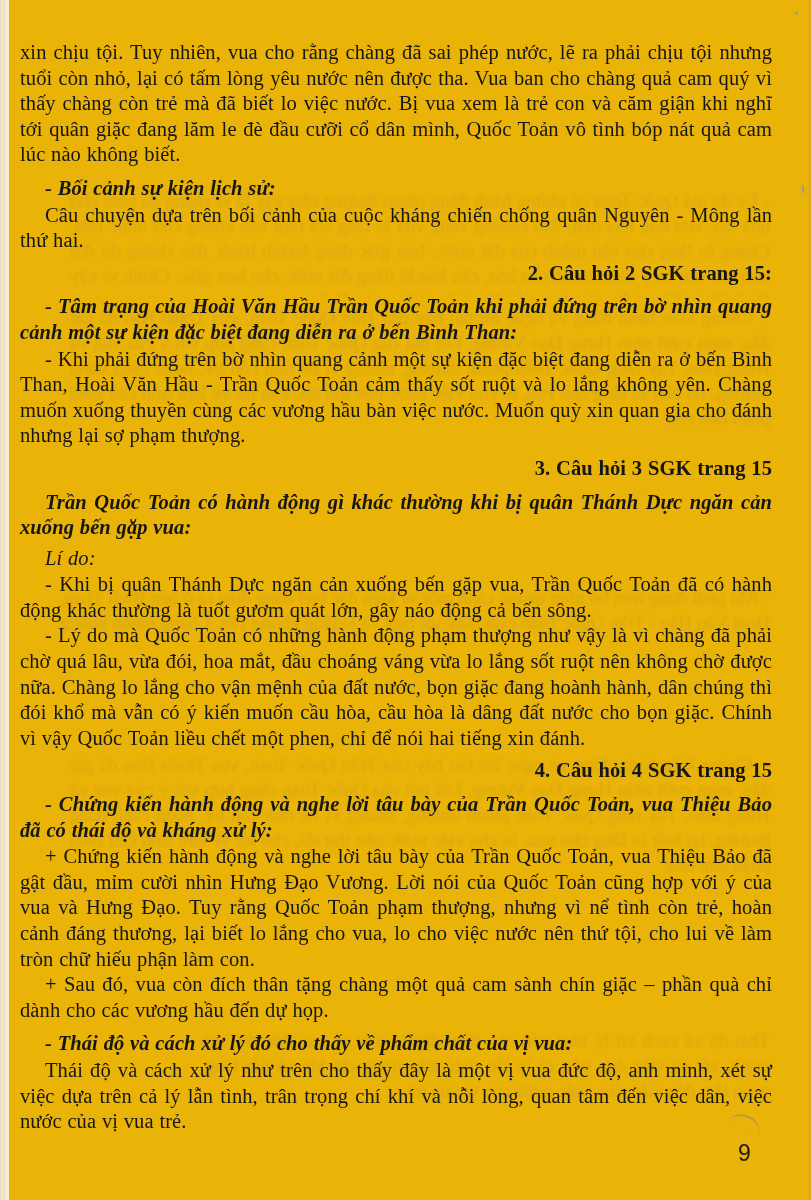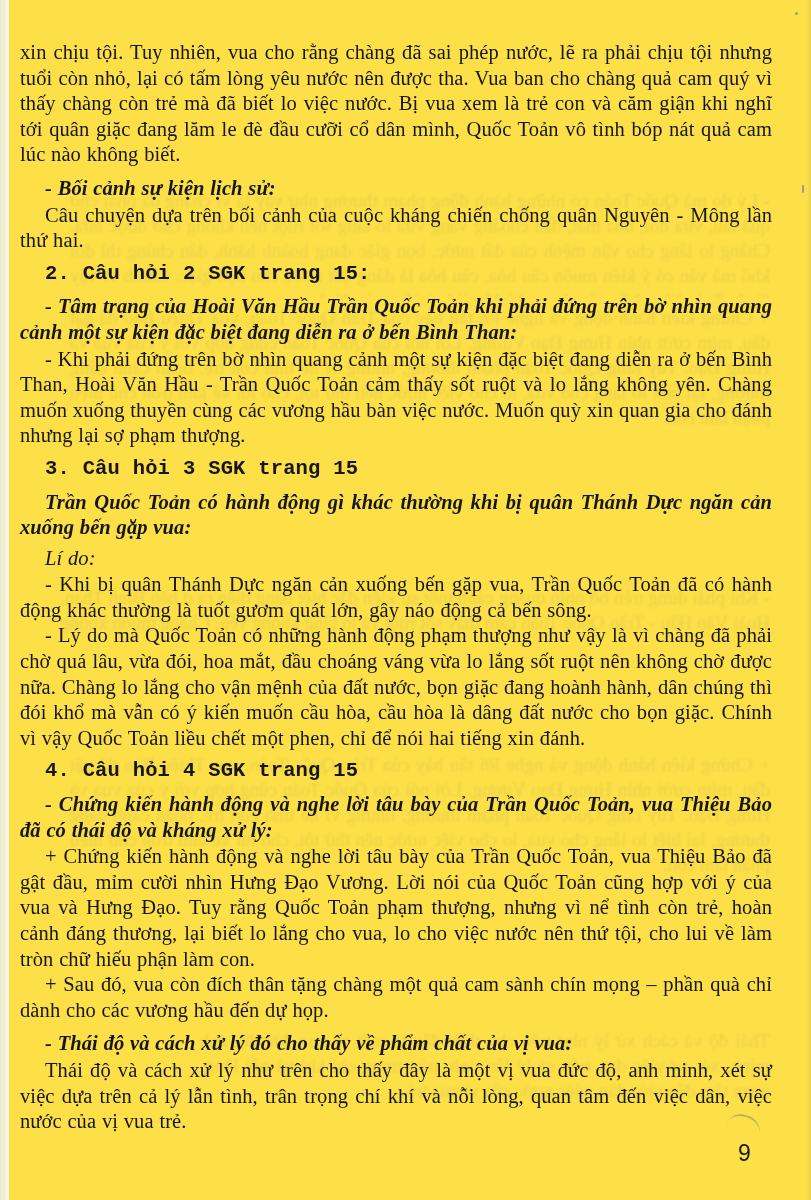--- a/index.html
+++ b/index.html
@@ -4,21 +4,21 @@
 <style>
   html, body {
     margin: 0;
     padding: 0;
     background: #ffffff;
   }
   .page {
     position: relative;
     width: 811px;
     height: 1200px;
-    background: #fde047;
+    background: #eab308;
     overflow: hidden;
     font-family: "Liberation Serif", "DejaVu Serif", serif;
     color: #161616;
   }
   
   .edge-left {
     position: absolute;
     left: 0; top: 0; bottom: 0;
     width: 9px;
     background: repeating-linear-gradient(
@@ -45,24 +45,23 @@
     font-size: 20.5px;
     line-height: 25.6px;
     text-align: justify;
     text-indent: 25px;
     letter-spacing: 0.1px;
     word-spacing: 0.5px;
   }
   .blk.noindent { text-indent: 0; }
   .blk.bold {
     font-weight: bold;
-    text-align: left;
+    text-align: right;
     margin-top: 7px;
     margin-bottom: 3px;
-    font-family: Liberation Mono, monospace;
   }
   .blk.bolditalic {
     font-weight: bold;
     font-style: italic;
     margin-top: 8px;
     margin-bottom: 1px;
   }
   .blk.italic {
     font-style: italic;
     text-align: left;
@@ -130,21 +129,21 @@
         <p class="blk bolditalic">- Tâm trạng của Hoài Văn Hầu Trần Quốc Toản khi phải đứng trên bờ nhìn quang cảnh một sự kiện đặc biệt đang diễn ra ở bến Bình Than:</p>
         <p class="blk body">- Khi phải đứng trên bờ nhìn quang cảnh một sự kiện đặc biệt đang diễn ra ở bến Bình Than, Hoài Văn Hầu - Trần Quốc Toản cảm thấy sốt ruột và lo lắng không yên. Chàng muốn xuống thuyền cùng các vương hầu bàn việc nước. Muốn quỳ xin quan gia cho đánh nhưng lại sợ phạm thượng.</p>
         <p class="blk bold">3. Câu hỏi 3 SGK trang 15</p>
         <p class="blk bolditalic">Trần Quốc Toản có hành động gì khác thường khi bị quân Thánh Dực ngăn cản xuống bến gặp vua:</p>
         <p class="blk italic">Lí do:</p>
         <p class="blk body">- Khi bị quân Thánh Dực ngăn cản xuống bến gặp vua, Trần Quốc Toản đã có hành động khác thường là tuốt gươm quát lớn, gây náo động cả bến sông.</p>
         <p class="blk body">- Lý do mà Quốc Toản có những hành động phạm thượng như vậy là vì chàng đã phải chờ quá lâu, vừa đói, hoa mắt, đầu choáng váng vừa lo lắng sốt ruột nên không chờ được nữa. Chàng lo lắng cho vận mệnh của đất nước, bọn giặc đang hoành hành, dân chúng thì đói khổ mà vẫn có ý kiến muốn cầu hòa, cầu hòa là dâng đất nước cho bọn giặc. Chính vì vậy Quốc Toản liều chết một phen, chỉ để nói hai tiếng xin đánh.</p>
         <p class="blk bold">4. Câu hỏi 4 SGK trang 15</p>
         <p class="blk bolditalic">- Chứng kiến hành động và nghe lời tâu bày của Trần Quốc Toản, vua Thiệu Bảo đã có thái độ và kháng xử lý:</p>
         <p class="blk body">+ Chứng kiến hành động và nghe lời tâu bày của Trần Quốc Toản, vua Thiệu Bảo đã gật đầu, mỉm cười nhìn Hưng Đạo Vương. Lời nói của Quốc Toản cũng hợp với ý của vua và Hưng Đạo. Tuy rằng Quốc Toản phạm thượng, nhưng vì nể tình còn trẻ, hoàn cảnh đáng thương, lại biết lo lắng cho vua, lo cho việc nước nên thứ tội, cho lui về làm tròn chữ hiếu phận làm con.</p>
-        <p class="blk body">+ Sau đó, vua còn đích thân tặng chàng một quả cam sành chín mọng – phần quà chỉ dành cho các vương hầu đến dự họp.</p>
+        <p class="blk body">+ Sau đó, vua còn đích thân tặng chàng một quả cam sành chín giặc – phần quà chỉ dành cho các vương hầu đến dự họp.</p>
         <p class="blk bolditalic">- Thái độ và cách xử lý đó cho thấy về phẩm chất của vị vua:</p>
         <p class="blk body">Thái độ và cách xử lý như trên cho thấy đây là một vị vua đức độ, anh minh, xét sự việc dựa trên cả lý lẫn tình, trân trọng chí khí và nỗi lòng, quan tâm đến việc dân, việc nước của vị vua trẻ.</p>
       </div>
   </main>
 
   <div class="speck" style="top:12px; left:795px; width:3px; height:3px;"></div>
   <div class="speck" style="top:185px; left:802px; width:2px; height:8px; border-radius:1px;"></div>
   <div class="pen-stroke" style="top:1115px; left:728px;"></div>
 
   <div class="page-number">9</div>

